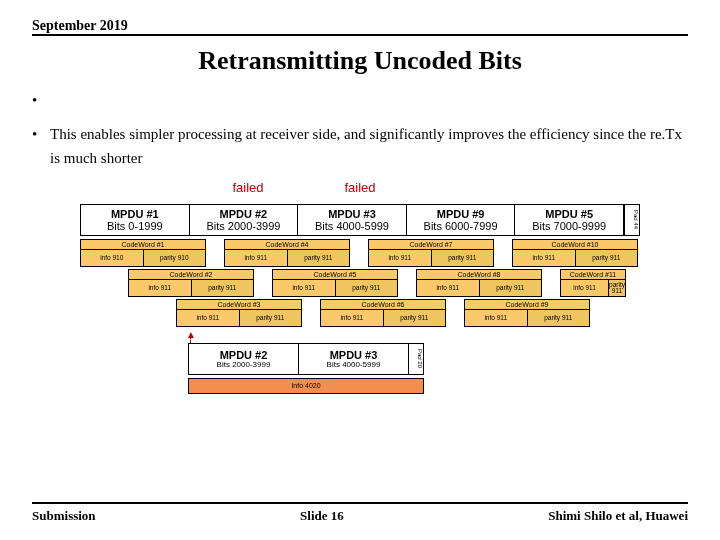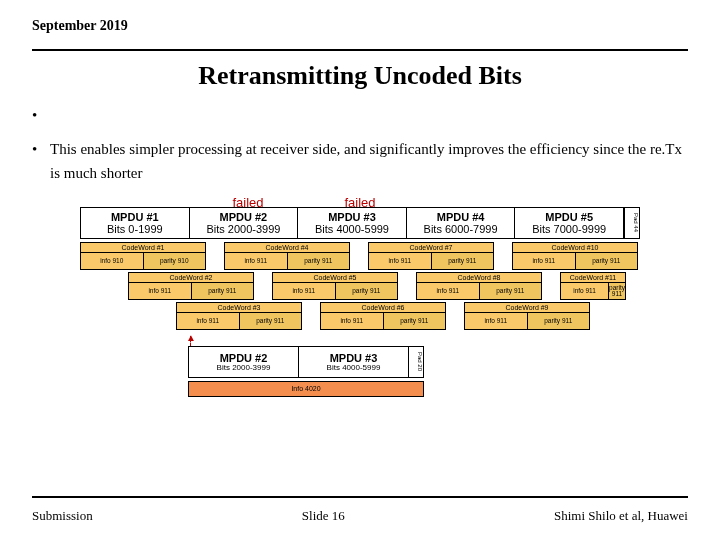--- a/index.html
+++ b/index.html
@@ -15,21 +15,21 @@
   }
   .page {
     padding: 18px 32px 0 32px;
   }
   .header-row {
     display: flex;
     justify-content: space-between;
     font-size: 14px;
     font-weight: bold;
     border-bottom: 2px solid #000;
-    padding-bottom: 15px;
+    padding-bottom: 0;
   }
   .title {
     text-align: center;
     font-size: 26px;
     font-weight: bold;
     margin: 10px 0 12px 0;
   }
   .bullet {
     display: flex;
     font-size: 15px;
@@ -54,20 +54,21 @@
     font-size: 13px;
   }
   .failed-row > div {
     flex: 1;
     text-align: center;
   }
   .mpdu-row {
     display: flex;
     border: 1px solid #000;
     height: 30px;
+    margin-top: 12px;
   }
   .mpdu-row .mpdu {
     flex: 1;
     border-right: 1px solid #000;
     display: flex;
     flex-direction: column;
     text-align: center;
     justify-content: center;
     line-height: 1.1;
   }
@@ -157,24 +158,25 @@
     font-size: 7px;
     padding: 3px 0;
     line-height: 1.1;
   }
   .footer {
     position: absolute;
     bottom: 16px;
     left: 32px;
     right: 32px;
     border-top: 2px solid #000;
-    padding-top: 10px;
+    padding-top: 4px;
     display: flex;
     justify-content: space-between;
     font-size: 13px;
+    font-weight: bold;
   }
   .arrow-up {
     position: relative;
     height: 10px;
   }
   .arrow-up::before {
     content: "";
     position: absolute;
     left: 2px;
     bottom: 0;
@@ -225,21 +227,21 @@
       </div>
       <div class="mpdu">
         <span class="t">MPDU #2</span>
         <span class="b">Bits 2000-3999</span>
       </div>
       <div class="mpdu">
         <span class="t">MPDU #3</span>
         <span class="b">Bits 4000-5999</span>
       </div>
       <div class="mpdu">
-        <span class="t">MPDU #4</span>
+        <span class="t">MPDU #9</span>
         <span class="b">Bits 6000-7999</span>
       </div>
       <div class="mpdu">
         <span class="t">MPDU #5</span>
         <span class="b">Bits 7000-9999</span>
       </div>
       <div class="pad">Pad 44</div>
     </div>
 
     <div class="cw-grid">

